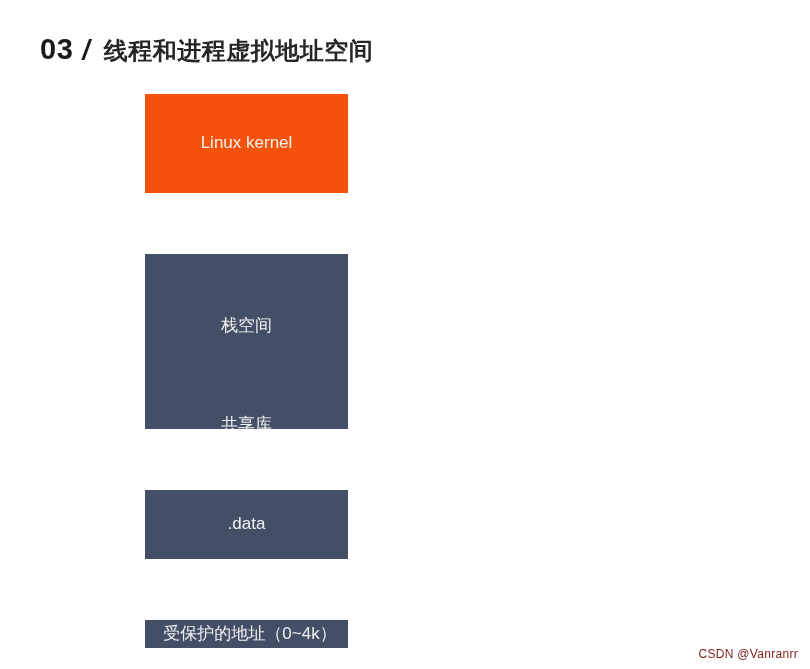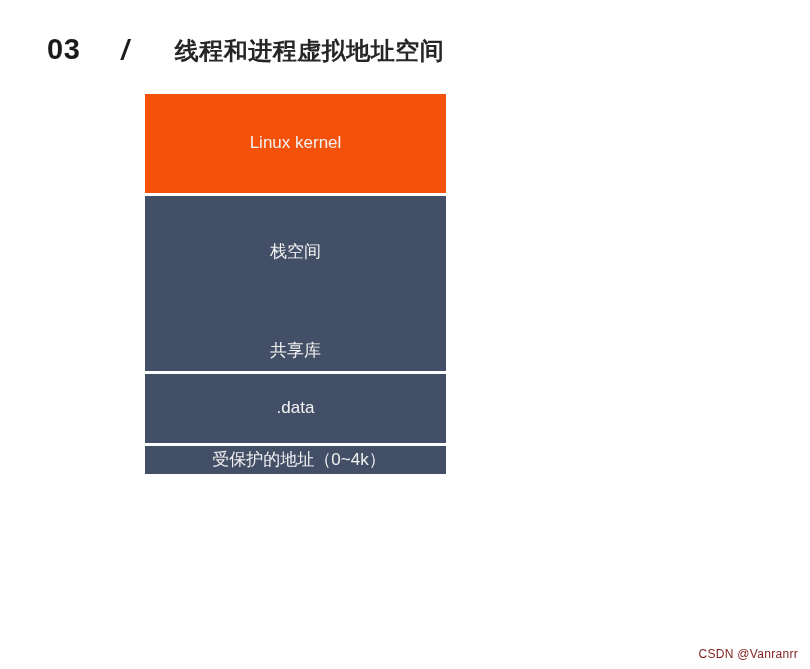--- a/index.html
+++ b/index.html
@@ -11,26 +11,25 @@
     height: 669px;
     background: #ffffff;
     font-family: "Liberation Sans", "DejaVu Sans", sans-serif;
     overflow: hidden;
     position: relative;
   }
 
   
   .slide-header {
     position: absolute;
-    left: 47px;
+    left: 40px;
     top: 33px;
     display: flex;
     align-items: baseline;
     white-space: nowrap;
-    gap: 32px;
   }
   .heading-number {
     font-size: 29px;
     font-weight: bold;
     color: #1a1a1a;
     letter-spacing: 0.5px;
   }
   .heading-slash {
     font-size: 27px;
     font-weight: bold;
@@ -44,25 +43,26 @@
     font-weight: 700;
     color: #262626;
     letter-spacing: 0.5px;
   }
 
   
   .memory-diagram {
     position: absolute;
     left: 145px;
     top: 94px;
-    width: 301px;
+    width: 203px;
     height: 554px;
     display: flex;
     flex-direction: column;
     background: #ffffff;
+    justify-content: space-between;
   }
 
   .mem-block {
     position: relative;
     box-sizing: border-box;
     display: flex;
     flex-direction: column;
     align-items: center;
     color: #f2f2f2;
     font-size: 17px;
@@ -81,21 +81,21 @@
   }
 
   
   .gap-top {
     margin-top: 3px;
   }
 
   .block-stack-shared {
     height: 175px;
     justify-content: flex-start;
-    padding-top: 0;
+    padding-top: 16px;
   }
   .block-heap-data {
     height: 174px;
   }
   .block-text {
     height: 69px;
     justify-content: center;
   }
   .block-protected {
     height: 28px;

